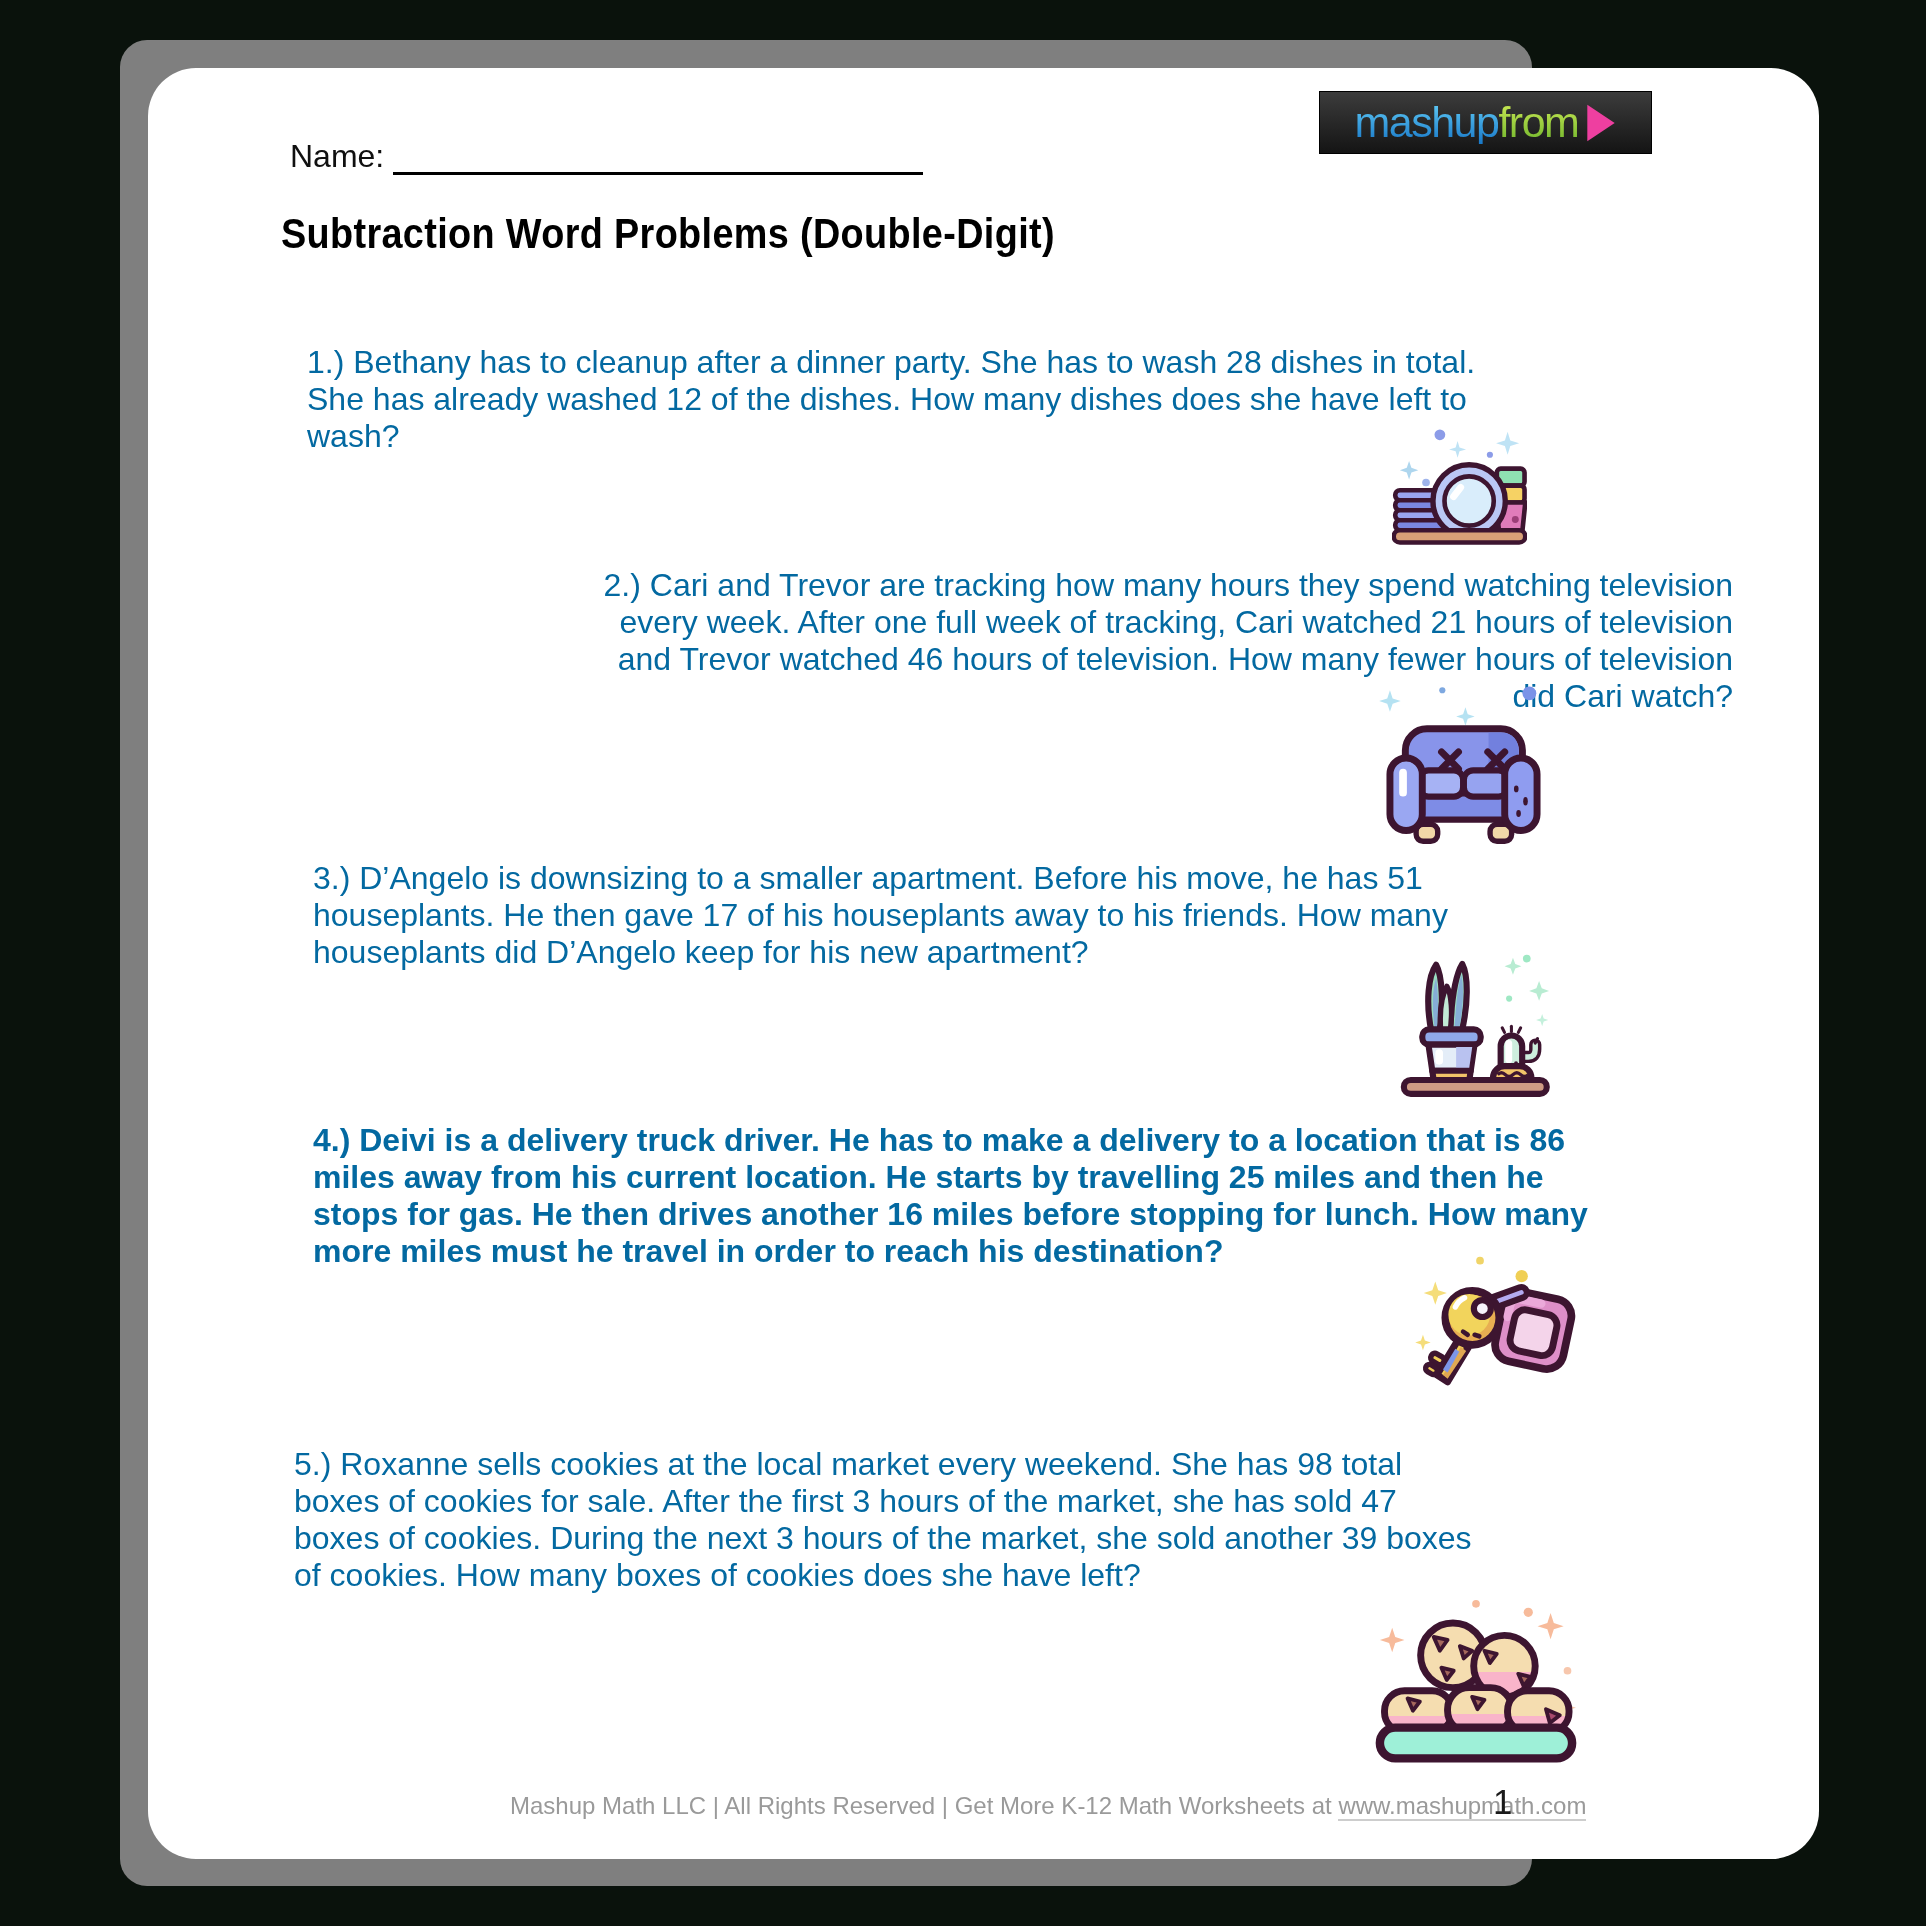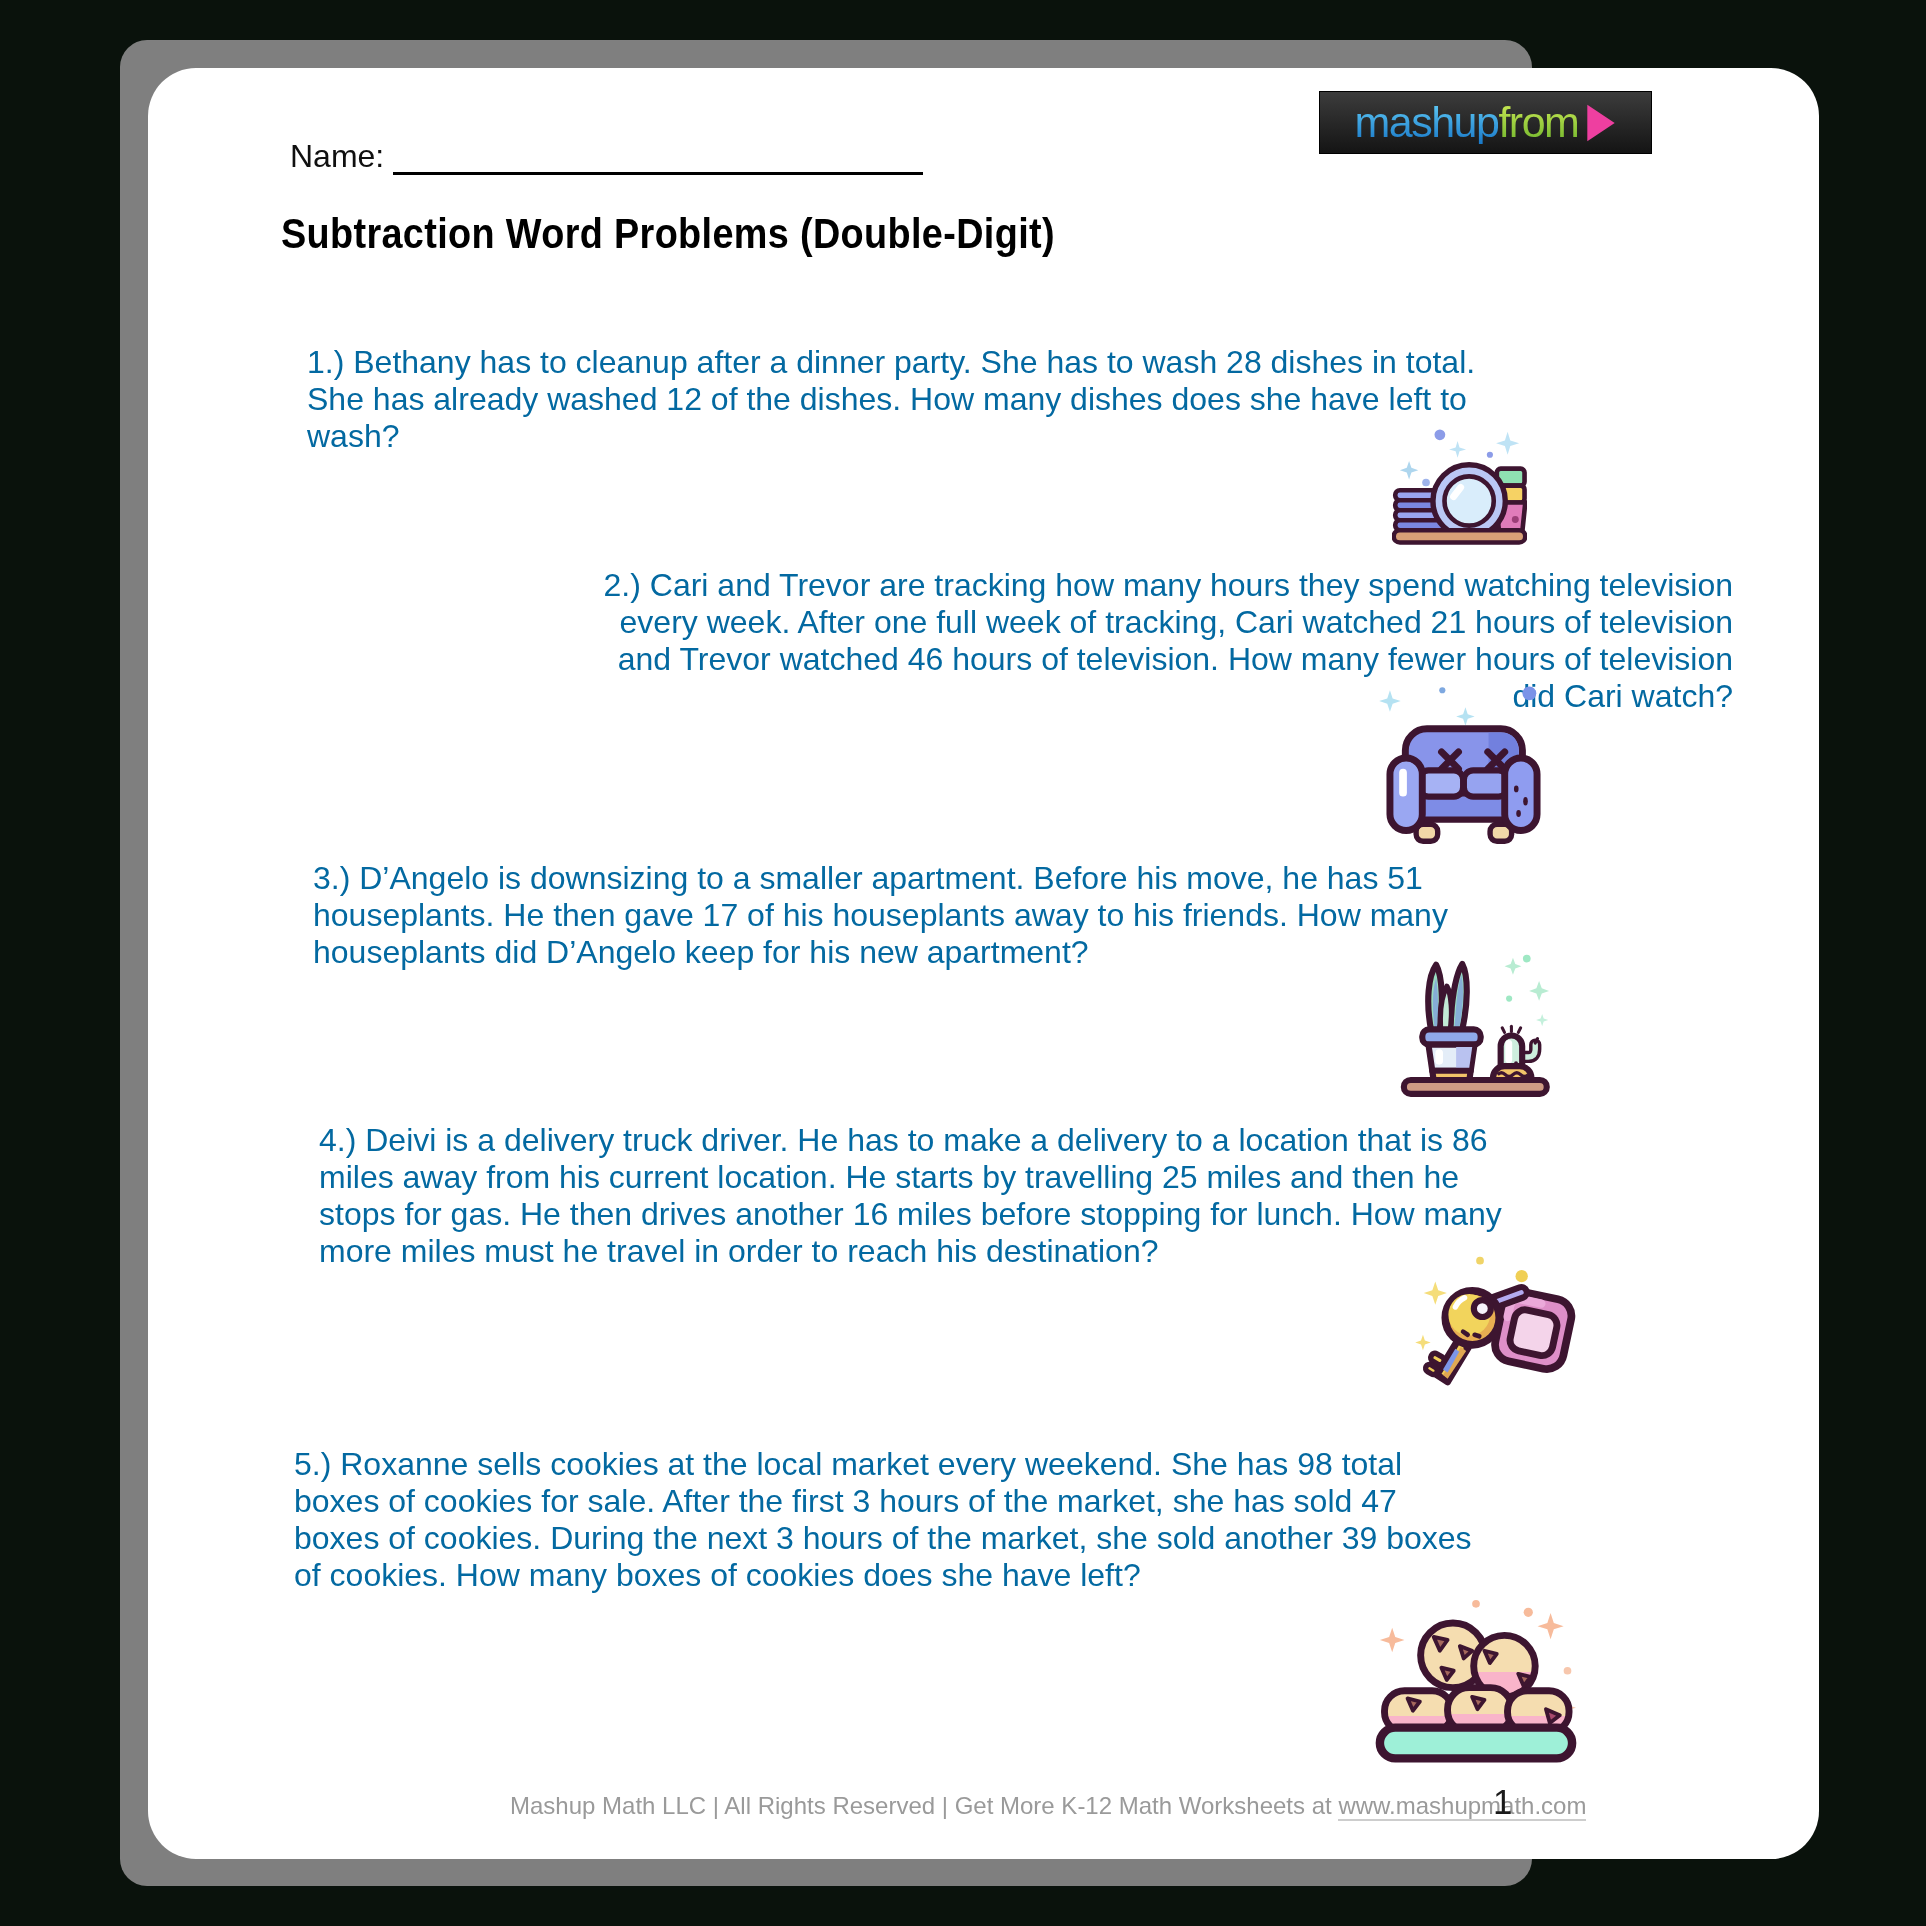--- a/index.html
+++ b/index.html
@@ -22,21 +22,21 @@
   
   #title{left:133px;top:142px;font-size:42px;font-weight:bold;color:#000;letter-spacing:0.4px;
          transform:scaleX(.9);transform-origin:left top;white-space:nowrap;}
   #directions{left:137px;top:217px;font-size:26px;color:#0c0c0c;white-space:nowrap;}
   #directions b{font-weight:bold;}
   
   .problem{font-size:32px;line-height:37px;color:#0369a1;white-space:pre-line;width:1418px;}
   #p1{left:159px;top:276px;}
   #p2{left:167px;top:499px;padding-left:24px;text-indent:-24px;width:1394px;text-align:right;}
   #p3{left:165px;top:792px;}
-  #p4{left:171px;top:1054px;}
+  #p4{left:165px;top:1054px;font-weight:bold;}
   #p5{left:146px;top:1378px;}
   
   #icon-dishes{left:1244px;top:356px;}
   #icon-couch{left:1225px;top:616px;}
   #icon-plants{left:1248px;top:886px;}
   #icon-keys{left:1264px;top:1185px;}
   #icon-cookies{left:1224px;top:1532px;}
   
   #footer{left:362px;top:1724px;font-size:24px;color:#9a9a9a;white-space:nowrap;}
   #footer-link{color:#9a9a9a;text-decoration:none;border-bottom:2.3px solid #cdcdcd;padding-bottom:0;}

